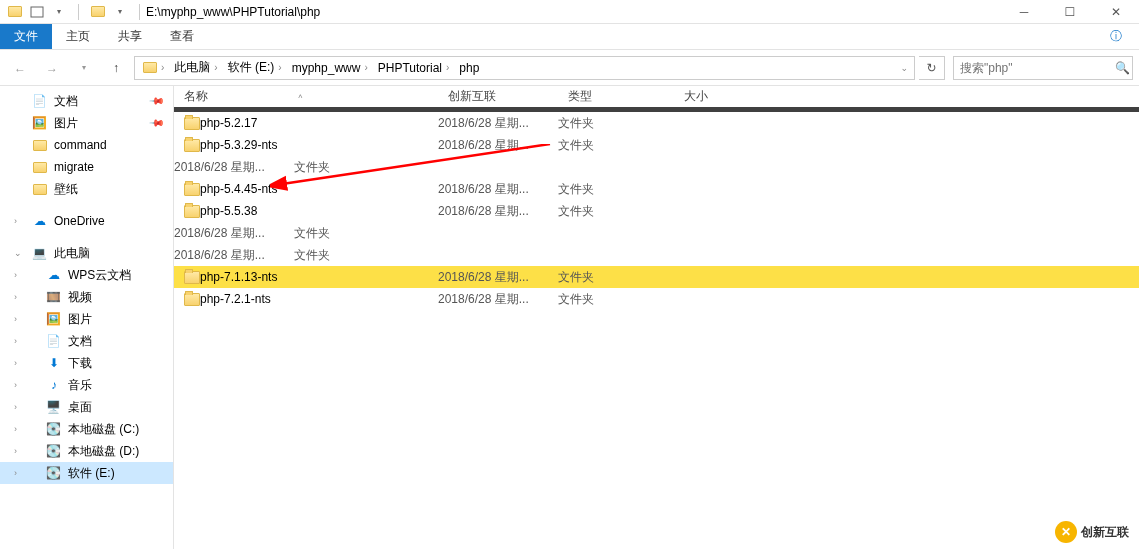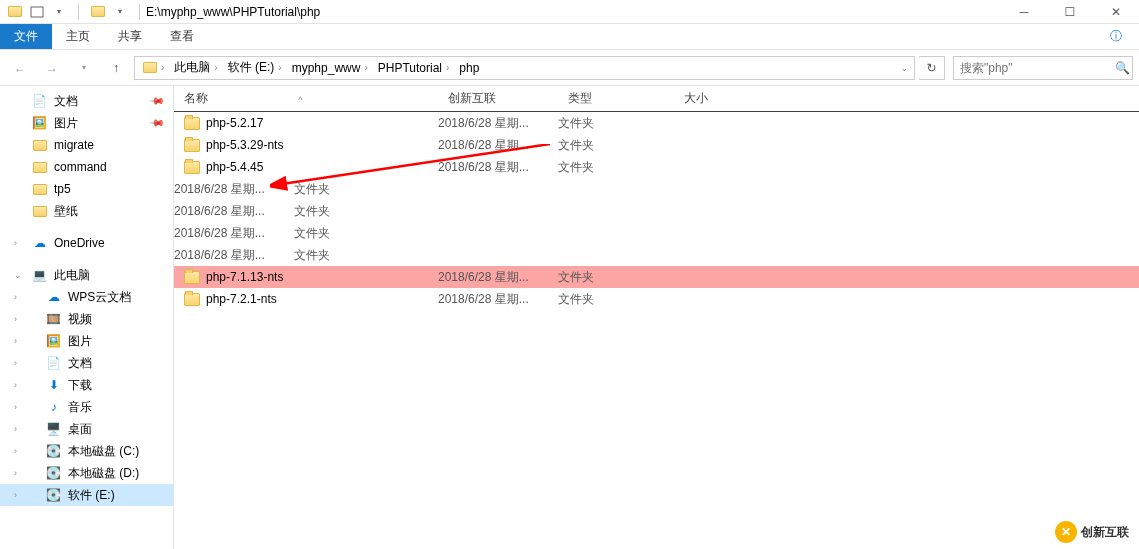--- a/index.html
+++ b/index.html
@@ -35,31 +35,31 @@
 .sidebar { width: 174px; border-right: 1px solid #e3e3e3; overflow-y: auto; padding-top: 4px; }
 .sidebar .item { height: 22px; display: flex; align-items: center; padding-left: 32px; gap: 6px; position: relative; }
 .sidebar .item .exp { position: absolute; left: 14px; color: #888; font-size: 9px; }
 .sidebar .item .pin { position: absolute; right: 10px; color: #888; transform: rotate(45deg); font-size: 10px; }
 .sidebar .item.section { margin-top: 10px; }
 .sidebar .item.sub { padding-left: 46px; }
 .sidebar .item.selected { background: #cce8ff; }
 .sidebar .ficon { width: 16px; height: 16px; display: flex; align-items: center; justify-content: center; }
 
 .content { flex: 1; display: flex; flex-direction: column; }
-.colheader { height: 26px; border-bottom: 1px solid #404040; display: flex; align-items: center; color: #444; }
+.colheader { height: 26px; border-bottom: 5px solid #404040; display: flex; align-items: center; color: #444; }
 .colheader .col { padding-left: 10px; display: flex; align-items: center; gap: 30px; }
 .colheader .col.name { width: 264px; }
 .colheader .col.name .sort { font-size: 8px; color: #888; margin-left: 60px; }
 .colheader .col.date { width: 120px; }
 .colheader .col.type { width: 116px; }
 .colheader .col.size { width: 80px; }
 .filelist { flex: 1; overflow: auto; }
 .filelist .row { height: 22px; display: flex; align-items: center; }
-.filelist .row.selected { background: #fca5a5; }
-.filelist .cell.name { width: 264px; padding-left: 10px; display: flex; align-items: center; gap: 6px; }
+.filelist .row.selected { background: #fde047; }
+.filelist .cell.name { width: 264px; padding-left: 10px; display: flex; align-items: center; gap: 0; }
 .filelist .cell.date { width: 120px; color: #555; }
 .filelist .cell.type { width: 116px; color: #555; }
 .filelist .cell.size { width: 80px; color: #555; text-align: right; }
 
 .folder-icon { width: 16px; height: 13px; background: linear-gradient(#ffe9a6, #f8d26e); border: 1px solid #e0b84a; border-radius: 1px; position: relative; }
 .folder-icon::before { content: ''; position: absolute; top: -3px; left: 0; width: 6px; height: 3px; background: #f8d26e; border: 1px solid #e0b84a; border-bottom: none; border-radius: 1px 1px 0 0; }
 
 .small-folder { width: 14px; height: 11px; background: linear-gradient(#ffe9a6, #f8d26e); border: 1px solid #e0b84a; border-radius: 1px; position: relative; }
 
 .arrow-annotation { position: absolute; left: 270px; top: 58px; pointer-events: none; }
@@ -156,33 +156,27 @@
       </div>
     <div class="item">
         <span class="ficon">🖼️</span>
         <span>图片</span>
         <span class="pin">📌</span>
       </div>
     <div class="item">
         <span class="ficon">
           <div class="small-folder"></div>
         </span>
-        <span>migrate</span>
+        <span>command</span>
       </div>
     <div class="item">
         <span class="ficon">
           <div class="small-folder"></div>
         </span>
-        <span>command</span>
-      </div>
-    <div class="item">
-        <span class="ficon">
-          <div class="small-folder"></div>
-        </span>
-        <span>tp5</span>
+        <span>migrate</span>
       </div>
     <div class="item">
         <span class="ficon">
           <div class="small-folder"></div>
         </span>
         <span>壁纸</span>
       </div>
 
     <div class="item section">
         <span class="exp">›</span>
@@ -270,34 +264,38 @@
         <div class="row">
           <div class="cell name">
             <div class="folder-icon"></div>
             <span>php-5.3.29-nts</span>
           </div>
           <div class="cell date">2018/6/28 星期...</div>
           <div class="cell type">文件夹</div>
           <div class="cell size"></div>
         </div>
         <div class="row">
-          <div class="cell name">
-            <div class="folder-icon"></div>
-            <span>php-5.4.45</span>
-          </div>
-          <div class="cell date">2018/6/28 星期...</div>
-          <div class="cell type">文件夹</div>
-          <div class="cell size"></div>
-        </div>
-        <div class="row">
-          <div class="cell date">2018/6/28 星期...</div>
-          <div class="cell type">文件夹</div>
-          <div class="cell size"></div>
-        </div>
-        <div class="row">
+          <div class="cell date">2018/6/28 星期...</div>
+          <div class="cell type">文件夹</div>
+          <div class="cell size"></div>
+        </div>
+        <div class="row">
+          <div class="cell name">
+            <div class="folder-icon"></div>
+            <span>php-5.4.45-nts</span>
+          </div>
+          <div class="cell date">2018/6/28 星期...</div>
+          <div class="cell type">文件夹</div>
+          <div class="cell size"></div>
+        </div>
+        <div class="row">
+          <div class="cell name">
+            <div class="folder-icon"></div>
+            <span>php-5.5.38</span>
+          </div>
           <div class="cell date">2018/6/28 星期...</div>
           <div class="cell type">文件夹</div>
           <div class="cell size"></div>
         </div>
         <div class="row">
           <div class="cell date">2018/6/28 星期...</div>
           <div class="cell type">文件夹</div>
           <div class="cell size"></div>
         </div>
         <div class="row">

